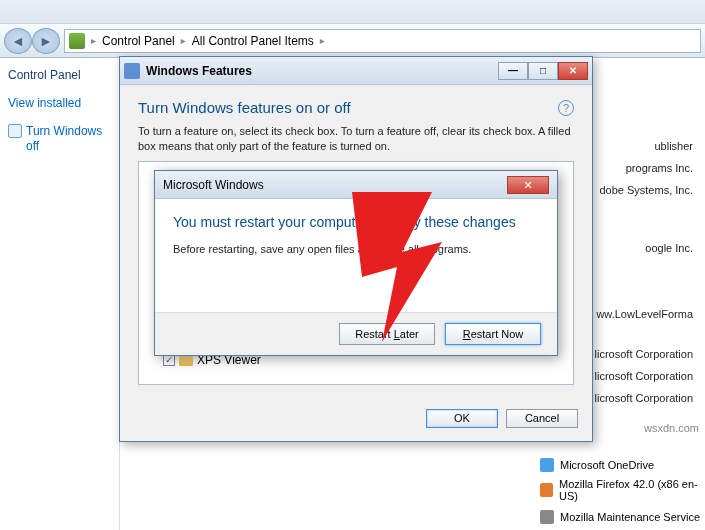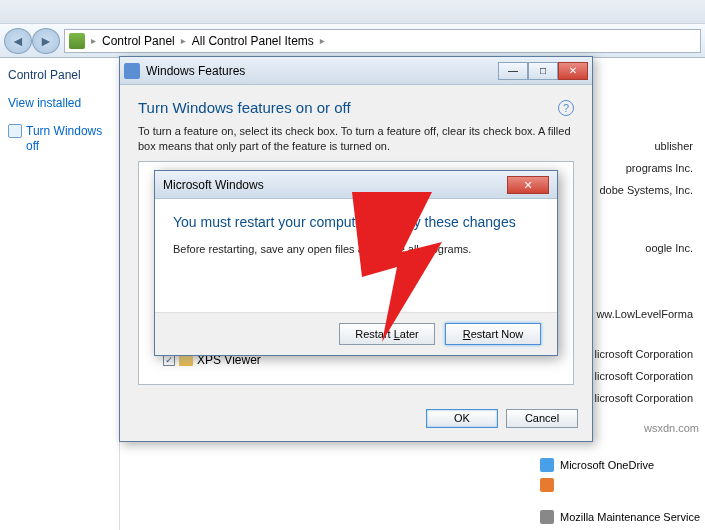--- a/index.html
+++ b/index.html
@@ -22,21 +22,21 @@
 .side-link.icon { display: flex; gap: 4px; }
 .side-ico { width: 14px; height: 14px; border: 1px solid #6a9fd4; border-radius: 2px; background: #e8f2fc; display: inline-block; flex-shrink: 0; }
 
 .main-list { flex: 1; background: #fff; position: relative; font-size: 12px; padding-top: 130px; }
 .pub-line { position: absolute; right: 12px; color: #222; font-size: 11px; white-space: nowrap; }
 .prog-line { position: absolute; left: 420px; display: flex; align-items: center; gap: 6px; font-size: 11px; }
 .prg-ico { width: 14px; height: 14px; background: #4aa0e8; border-radius: 2px; display: inline-block; }
 
 
 .wf-dialog { position: absolute; left: 119px; top: 56px; width: 474px; height: 386px; background: #f0f0f0; border: 1px solid #5a7aa0; box-shadow: 3px 3px 10px rgba(0,0,0,0.3); }
-.wf-title { height: 28px; background: linear-gradient(#e9f0f8,#d0ddea); display: flex; align-items: center; padding: 0 4px; font-size: 12px; border-bottom: 1px solid #b4c5d6; }
+.wf-title { height: 28px; background: linear-gradient(#e9f0f8,#d0ddea); display: flex; align-items: center; padding: 0 4px; font-size: 12px; border-bottom: 1px solid #b4c5d6; font-weight: bold; }
 .wf-title-ico { width: 16px; height: 16px; background: #5a8fd4; margin-right: 6px; border-radius: 2px; }
 .wf-title-btns { margin-left: auto; display: flex; gap: 0; }
 .wf-title-btn { width: 30px; height: 18px; border: 1px solid #8aa4be; background: linear-gradient(#f2f7fc,#d6e2ee); font-size: 10px; text-align: center; line-height: 16px; }
 .wf-title-btn.close { background: linear-gradient(#e98b82,#cf4436); color: #fff; border-color: #a83b30; }
 .wf-content { padding: 14px 18px; }
 .wf-head { color: #0b4f8c; font-size: 15px; display: flex; align-items: center; justify-content: space-between; }
 .wf-help { width: 16px; height: 16px; border-radius: 50%; border: 1px solid #5a8fd4; color: #5a8fd4; text-align: center; font-size: 11px; line-height: 14px; }
 .wf-desc { font-size: 11px; color: #222; margin: 8px 0 6px; line-height: 1.4; }
 .wf-tree { border: 1px solid #b0bdc9; background: #fff; height: 224px; overflow: hidden; padding: 6px; font-size: 12px; }
 .tree-item { display: flex; align-items: center; gap: 4px; padding: 1px 0 1px 18px; }
@@ -101,20 +101,21 @@
     <div class="pub-line" style="top:290px;">licrosoft Corporation</div>
     <div class="pub-line" style="top:312px;">licrosoft Corporation</div>
     <div class="pub-line" style="top:334px;">licrosoft Corporation</div>
 
     <div class="prog-line" style="top:400px;">
         <span class="prg-ico"></span>
         <span>Microsoft OneDrive</span>
       </div>
     <div class="prog-line" style="top:420px;">
         <span class="prg-ico" style="background:#e67a2e;"></span>
+        <span>Mozilla Firefox 42.0 (x86 en-US)</span>
       </div>
     <div class="prog-line" style="top:452px;">
         <span class="prg-ico" style="background:#888;"></span>
         <span>Mozilla Maintenance Service</span>
       </div>
   </div>
 </div>
 
 <div class="wf-dialog">
   <div class="wf-title">

